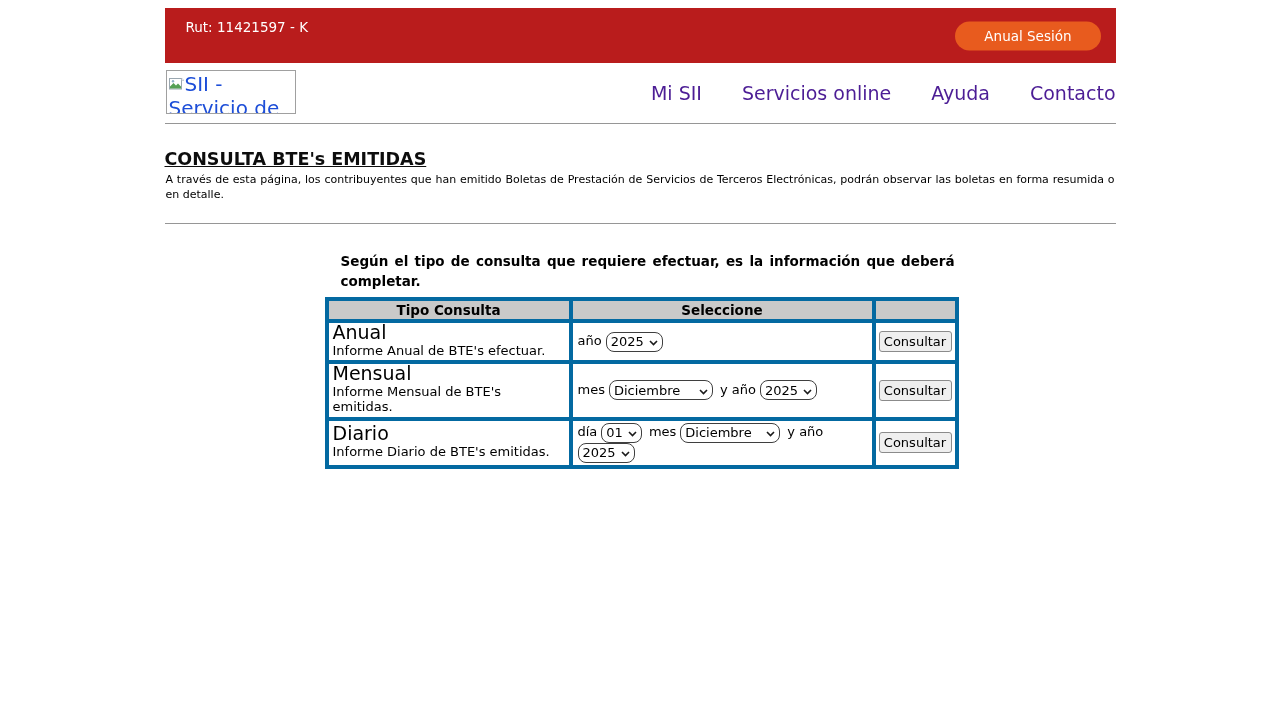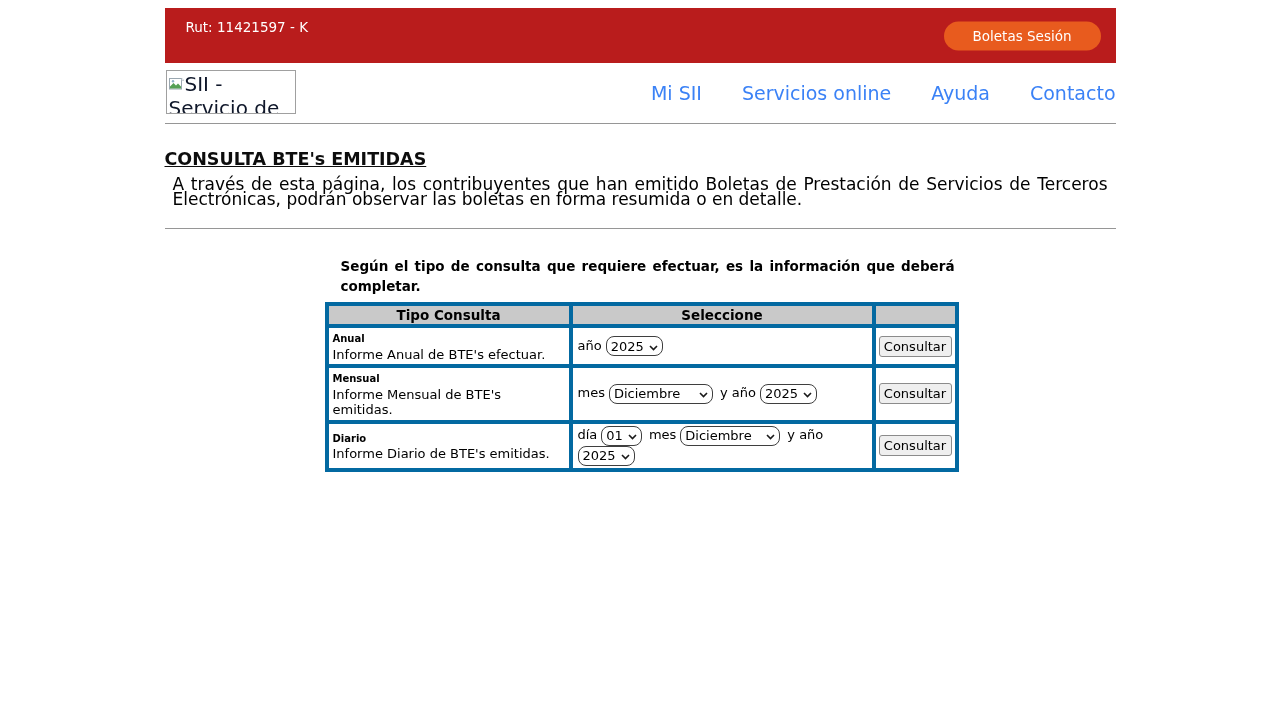--- a/index.html
+++ b/index.html
@@ -57,54 +57,54 @@
     left: 1px;
     top: 7px;
     width: 130px;
     height: 44px;
     border: 1px solid #a0a0a0;
     overflow: hidden;
     padding: 1px 2px;
     cursor: pointer;
   }
   .logo-alt {
-    color: #0f172a;
+    color: #1d4ed8;
     font-size: 20px;
     line-height: 24px;
     word-wrap: break-word;
   }
   .logo-alt .bimg { margin-right: 1px; vertical-align: baseline; }
   .mainnav {
     position: absolute;
     right: 0;
     top: 50%;
     transform: translateY(-50%);
     display: flex;
     gap: 40px;
     align-items: center;
   }
   .mainnav a {
-    color: #3b82f6;
+    color: #4c1d95;
     font-size: 19px;
     text-decoration: none;
     cursor: pointer;
     white-space: nowrap;
   }
 
   
   .page-title {
     margin: 25px 0 3px 0;
     font-size: 17.5px;
     font-weight: bold;
     color: #0d0d0d;
     text-decoration: underline;
   }
   .page-desc {
-    margin: 8px;
-    font-size: 17px;
+    margin: 1px;
+    font-size: 11px;
     line-height: 15px;
     text-align: justify;
   }
   .divider2 {
     border: none;
     border-top: 1px solid #969696;
     margin: 21px 0 0 0;
   }
 
   
@@ -137,21 +137,21 @@
     height: 22px;
     padding: 1px 2px;
   }
   td.c1 {
     padding: 2px 4px;
     font-size: 13px;
     line-height: 15.5px;
     height: 40px;
     vertical-align: middle;
   }
-  td.c1 .row-type { font-weight: bold; font-size: 10px; }
+  td.c1 .row-type { font-weight: normal; font-size: 19px; }
   td.c2 {
     padding: 2px 2px 2px 5px;
     font-size: 13px;
     vertical-align: middle;
     margin-top: 28px;
   }
   td.c2 .fld-label { margin: 0 4px 0 0; }
   td.c2 .fld-label + .sel { margin-right: 7px; }
   td.c3 {
     padding: 2px 3px;
@@ -185,21 +185,21 @@
     cursor: pointer;
   }
 </style>
 </head>
 <body>
 
 <div class="page">
 
   <div class="topbar">
     <span class="rut-text">Rut: 11421597 - K</span>
-    <button class="logout-btn">Boletas Sesión</button>
+    <button class="logout-btn">Anual Sesión</button>
   </div>
 
   <div class="navrow">
     <div class="logo-box">
       <span class="logo-alt"><span class="bimg"><svg width="15" height="13" viewBox="0 0 15 13">
               <rect x="0.5" y="0.5" width="12" height="10.5" fill="#ffffff" stroke="#9aa7b0"></rect>
               <path d="M1 8.5 L4.5 5 L7 7.5 L9 5.5 L12 8.5 L12 10.5 L1 10.5 Z" fill="#55a055"></path>
               <circle cx="4" cy="3.3" r="1.2" fill="#8fb2c9"></circle>
               <path d="M12.5 0 L15 2.5 L12.5 2.5 Z" fill="#ffffff" stroke="#9aa7b0" stroke-width="0.5"></path>
             </svg></span><span>SII - Servicio de</span></span>

